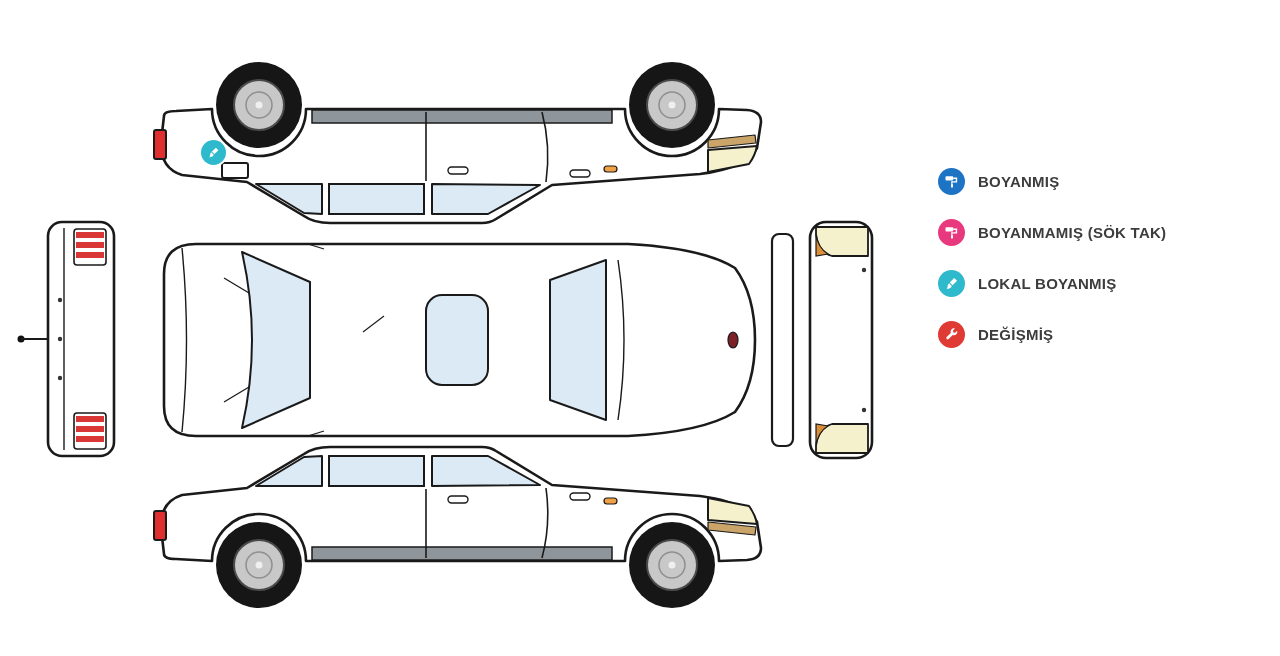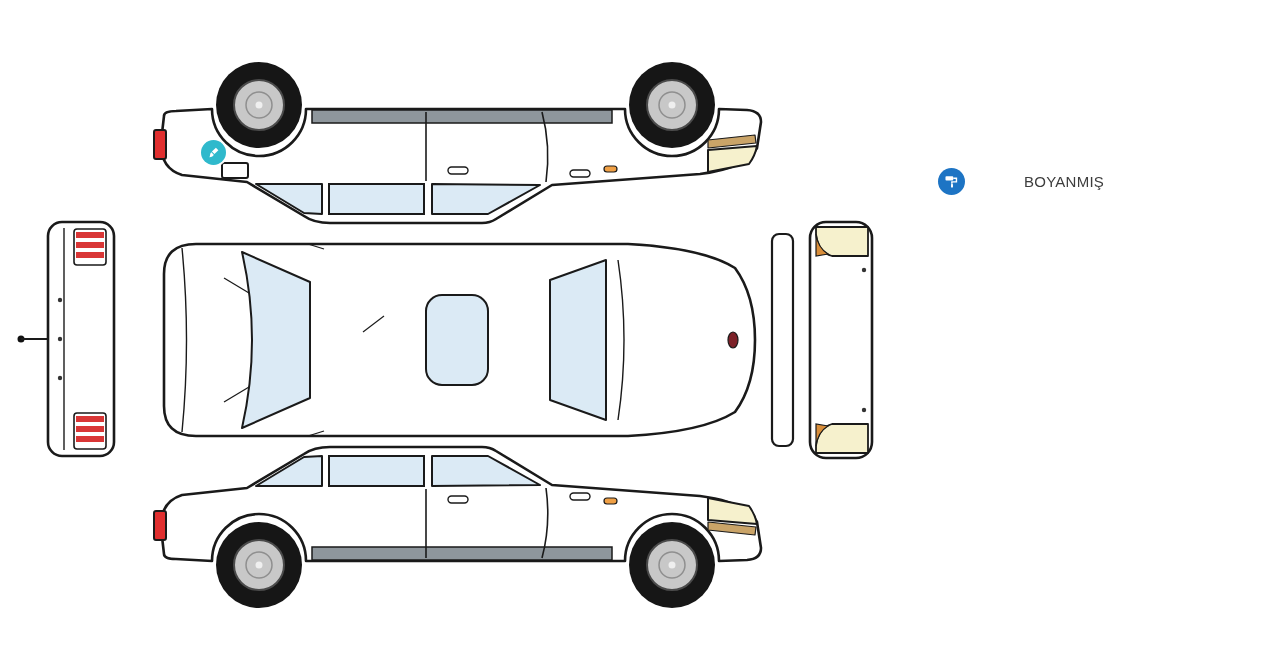--- a/index.html
+++ b/index.html
@@ -13,21 +13,21 @@
   .marker { position:absolute; width:25px; height:25px; border-radius:50%;
             display:flex; align-items:center; justify-content:center;
             box-shadow:0 0 0 2px rgba(255,255,255,.95); cursor:pointer; pointer-events:auto; }
   .marker svg { width:15px; height:15px; }
 
   .legend { position:absolute; left:938px; top:168px; display:flex; flex-direction:column; gap:24px; }
   .legend-item { display:flex; align-items:center; gap:13px; }
   .legend-icon { width:27px; height:27px; border-radius:50%; flex:0 0 27px;
                  display:flex; align-items:center; justify-content:center; }
   .legend-icon svg { width:17px; height:17px; }
-  .legend-label { font-size:15px; font-weight:400; color:#3d3d3d; letter-spacing:.25px; white-space:nowrap;margin-left:46px; }
+  .legend-label { font-size:15px; font-weight:700; color:#3d3d3d; letter-spacing:.25px; white-space:nowrap; }
 </style>
 </head>
 <body>
 
 <div class="stage">
 
   <svg class="diagram-svg" viewBox="0 0 900 656" xmlns="http://www.w3.org/2000/svg">
     <defs>
       <g id="sideCar">
         <path d="M12 122 L9 96 Q8 70 30 63 L95 56 L152 22 Q162 15 178 15 L330 15 Q338 15 344 19 L400 53 L548 64 Q594 70 605 90 L609 116 Q609 127 595 128 L567 129 A47 47 0 0 0 473 129 L154 129 A47 47 0 0 0 60 129 L24 127 Q12 127 12 122 Z" fill="#ffffff" stroke="#1a1a1a" stroke-width="2.6" stroke-linejoin="round"></path>
@@ -126,15 +126,42 @@
       <div class="legend-item">
         <span class="legend-icon" style="background:#1d74c4">
           <svg viewBox="0 0 24 24">
             <rect x="3.5" y="4.5" width="11" height="6" rx="1.3" fill="#fff"></rect>
             <path d="M14.5 7.5h4.5v5h-6.5v2.5" fill="none" stroke="#fff" stroke-width="2"></path>
             <rect x="11.3" y="15" width="2.8" height="5.5" rx="1.2" fill="#fff"></rect>
           </svg>
         </span>
         <span class="legend-label">BOYANMIŞ</span>
       </div>
+      <div class="legend-item">
+        <span class="legend-icon" style="background:#e8397e">
+          <svg viewBox="0 0 24 24">
+            <rect x="3.5" y="4.5" width="11" height="6" rx="1.3" fill="#fff"></rect>
+            <path d="M14.5 7.5h4.5v5h-6.5v2.5" fill="none" stroke="#fff" stroke-width="2"></path>
+            <rect x="11.3" y="15" width="2.8" height="5.5" rx="1.2" fill="#fff"></rect>
+          </svg>
+        </span>
+        <span class="legend-label">BOYANMAMIŞ (SÖK TAK)</span>
+      </div>
+      <div class="legend-item">
+        <span class="legend-icon" style="background:#2fb9cc">
+          <svg viewBox="0 0 24 24">
+            <path d="M15.8 4.2l4 4-6.3 6.3-4-4z" fill="#fff"></path>
+            <path d="M8.6 11.6l3.8 3.8c-.8 2.4-3 3.9-7.2 4.2 1.2-1.4 1-2.6 1.3-4.2.2-1.5 1-2.9 2.1-3.8z" fill="#fff"></path>
+          </svg>
+        </span>
+        <span class="legend-label">LOKAL BOYANMIŞ</span>
+      </div>
+      <div class="legend-item">
+        <span class="legend-icon" style="background:#df3a34">
+          <svg viewBox="0 0 24 24">
+            <path d="M19.9 6.7a4.6 4.6 0 0 1-6.1 5.9l-5.9 5.9a2 2 0 0 1-2.8-2.8l5.9-5.9a4.6 4.6 0 0 1 5.9-6.1l-2.7 2.7.3 2.7 2.7.3z" fill="#fff"></path>
+          </svg>
+        </span>
+        <span class="legend-label">DEĞİŞMİŞ</span>
+      </div>
     </div>
 
 </div>
 
 </body></html>

